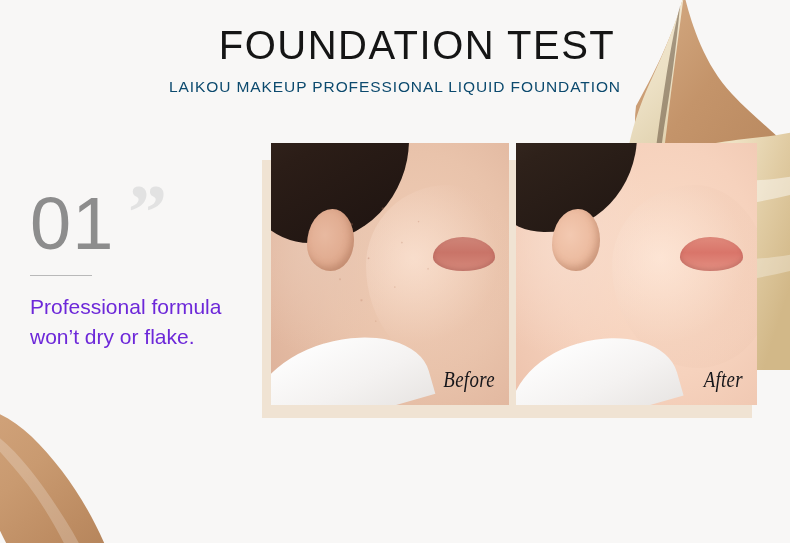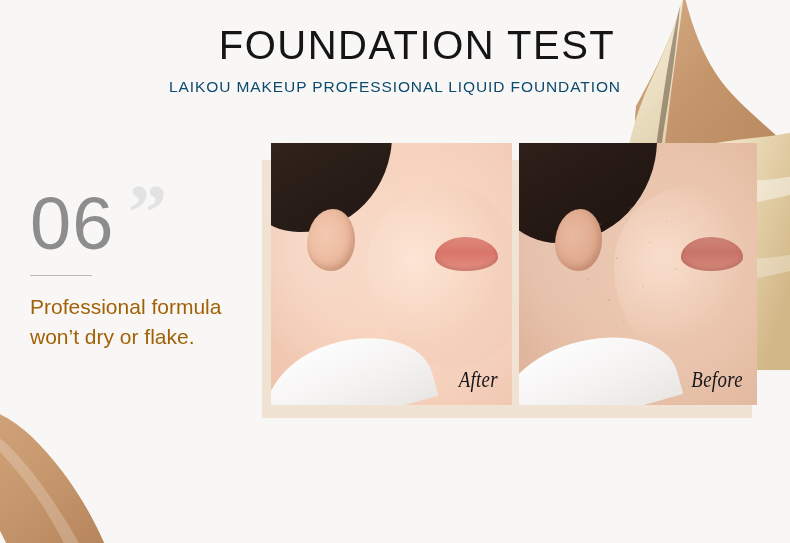--- a/index.html
+++ b/index.html
@@ -81,21 +81,21 @@
   .rule {
     width: 62px;
     height: 1px;
     background: #b9b9b9;
     margin-top: 8px;
     margin-bottom: 16px;
   }
   .caption {
     font-size: 21px;
     line-height: 30px;
-    color: #a16207;
+    color: #6d28d9;
     font-weight: 400;
   }
 
   
   .photo-frame {
     position: absolute;
     left: 262px;
     top: 160px;
     width: 490px;
     height: 258px;
@@ -308,53 +308,53 @@
     </svg>
   </div>
 
   <div class="header">
     <div class="title">FOUNDATION TEST</div>
     <div class="subtitle">LAIKOU MAKEUP PROFESSIONAL LIQUID FOUNDATION</div>
   </div>
 
   <div class="left-block">
     <div class="num-row">
-      <span class="big-number">06</span>
+      <span class="big-number">01</span>
       <span class="quote-mark">”</span>
     </div>
     <div class="rule"></div>
     <div class="caption">
       <div>Professional formula</div>
       <div>won’t dry or flake.</div>
     </div>
   </div>
 
   <div class="photo-frame"></div>
 
   <div class="photo-pair">
-
-    <div class="photo after">
-      <div class="skin"></div>
-      <div class="jaw"></div>
-      <div class="hair"></div>
-      <div class="ear"></div>
-      <div class="lips"></div>
-      <div class="garment"></div>
-      <div class="ba-label">After</div>
-    </div>
 
     <div class="photo before">
       <div class="skin"></div>
       <div class="jaw"></div>
       <div class="hair"></div>
       <div class="ear"></div>
       <div class="lips"></div>
       <div class="texture"></div>
       <div class="garment"></div>
       <div class="ba-label">Before</div>
+    </div>
+
+    <div class="photo after">
+      <div class="skin"></div>
+      <div class="jaw"></div>
+      <div class="hair"></div>
+      <div class="ear"></div>
+      <div class="lips"></div>
+      <div class="garment"></div>
+      <div class="ba-label">After</div>
     </div>
 
   </div>
 
   <div class="swatch-bottom-left">
     <svg viewBox="0 0 210 190" width="210" height="190" aria-hidden="true">
       <defs>
         <linearGradient id="gStreak" x1="0.1" y1="0" x2="0.9" y2="1">
           <stop offset="0%" stop-color="#d2a47c"></stop>
           <stop offset="38%" stop-color="#c99a70"></stop>

